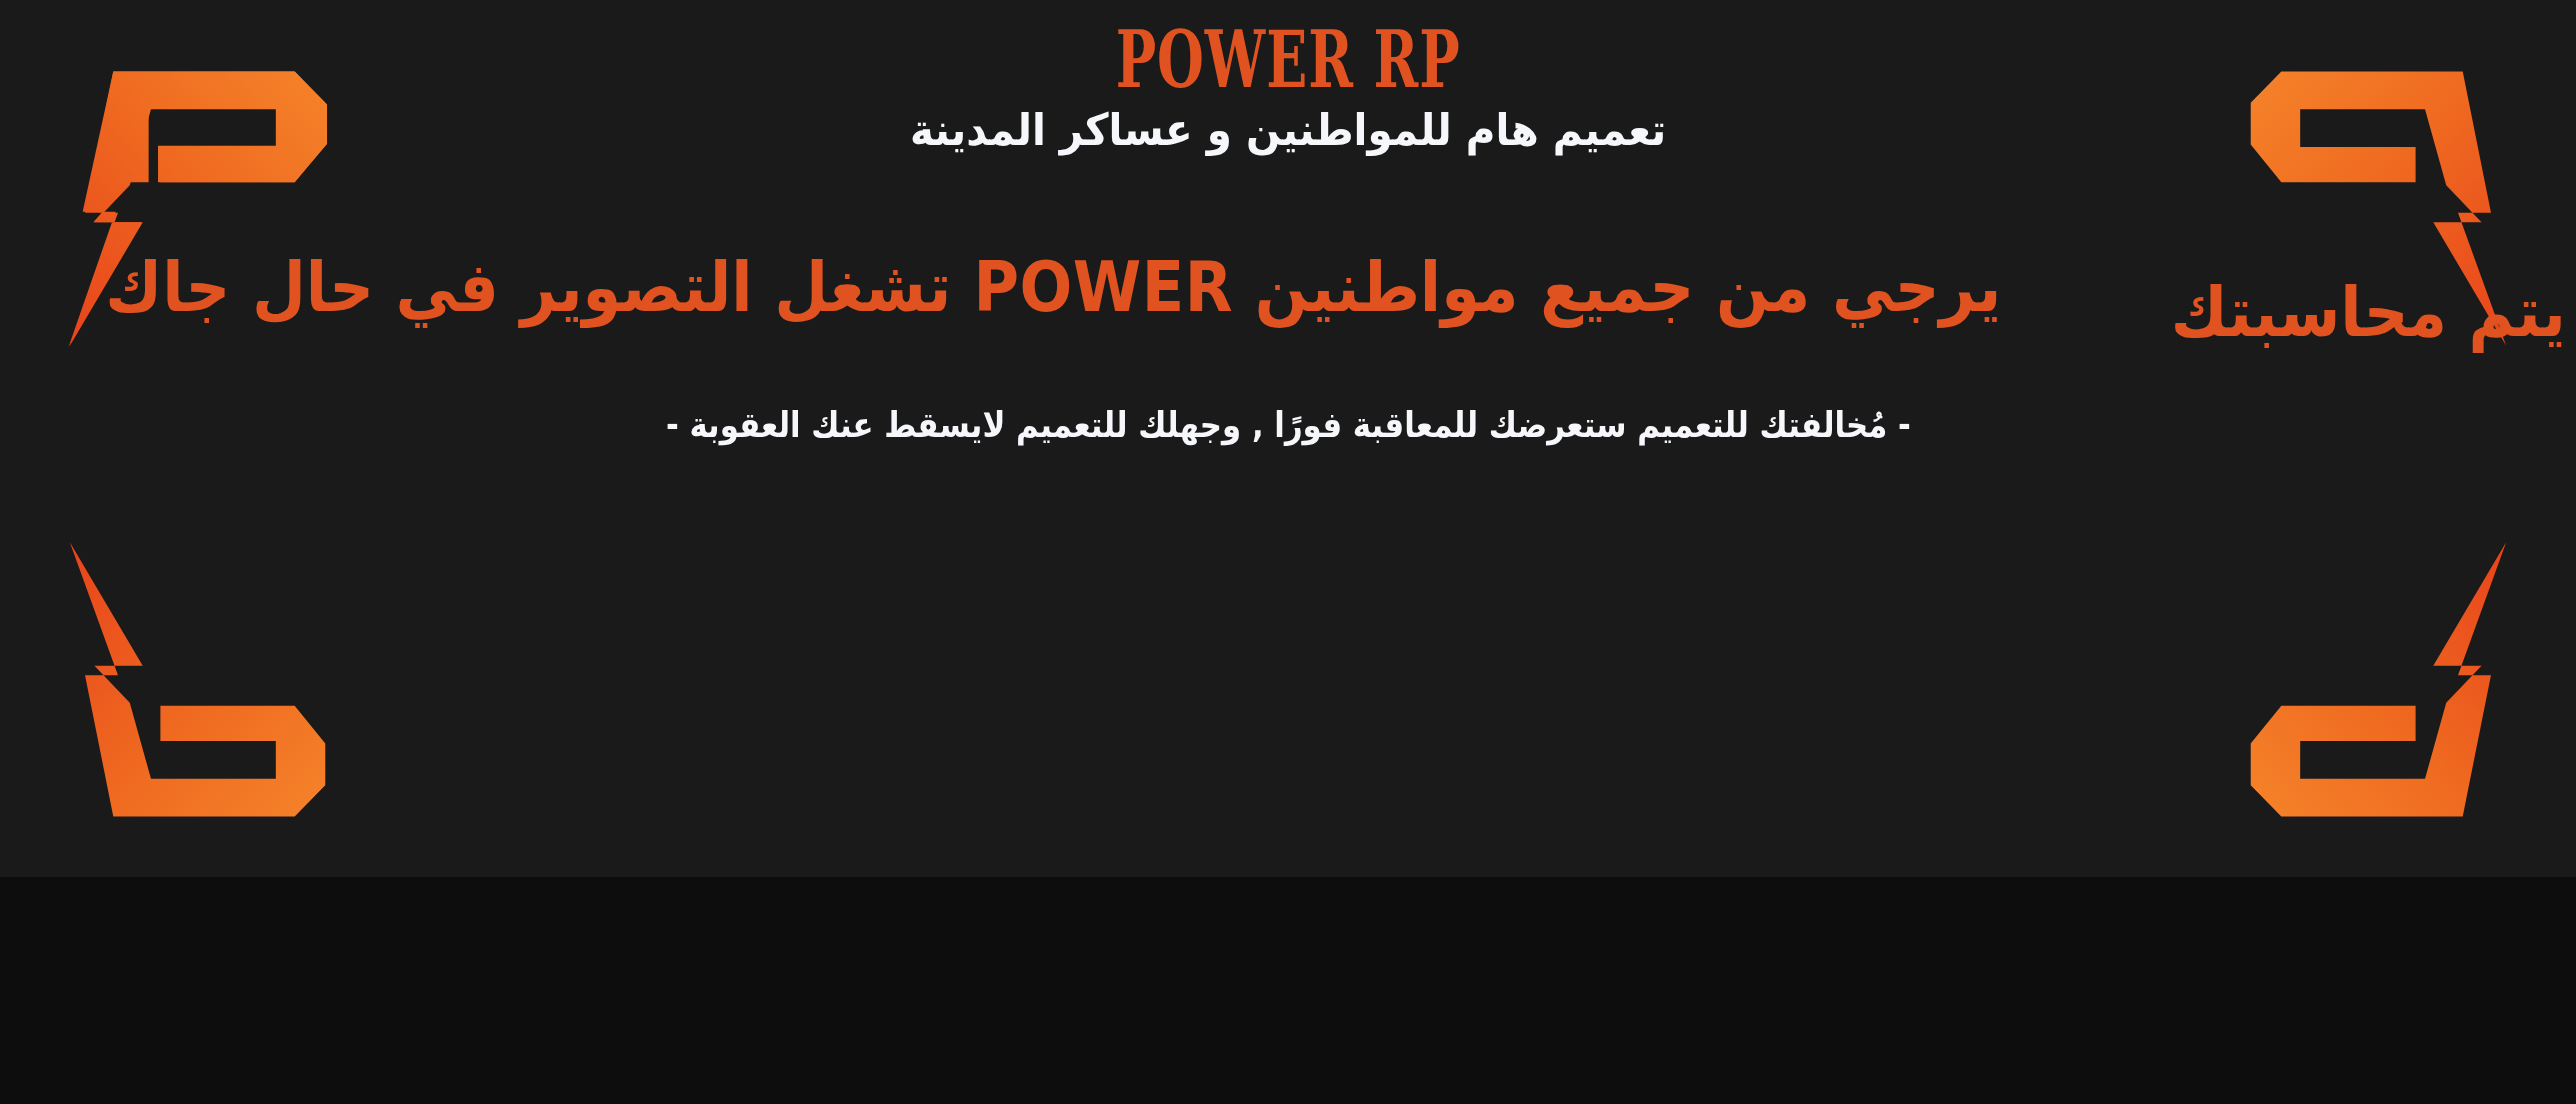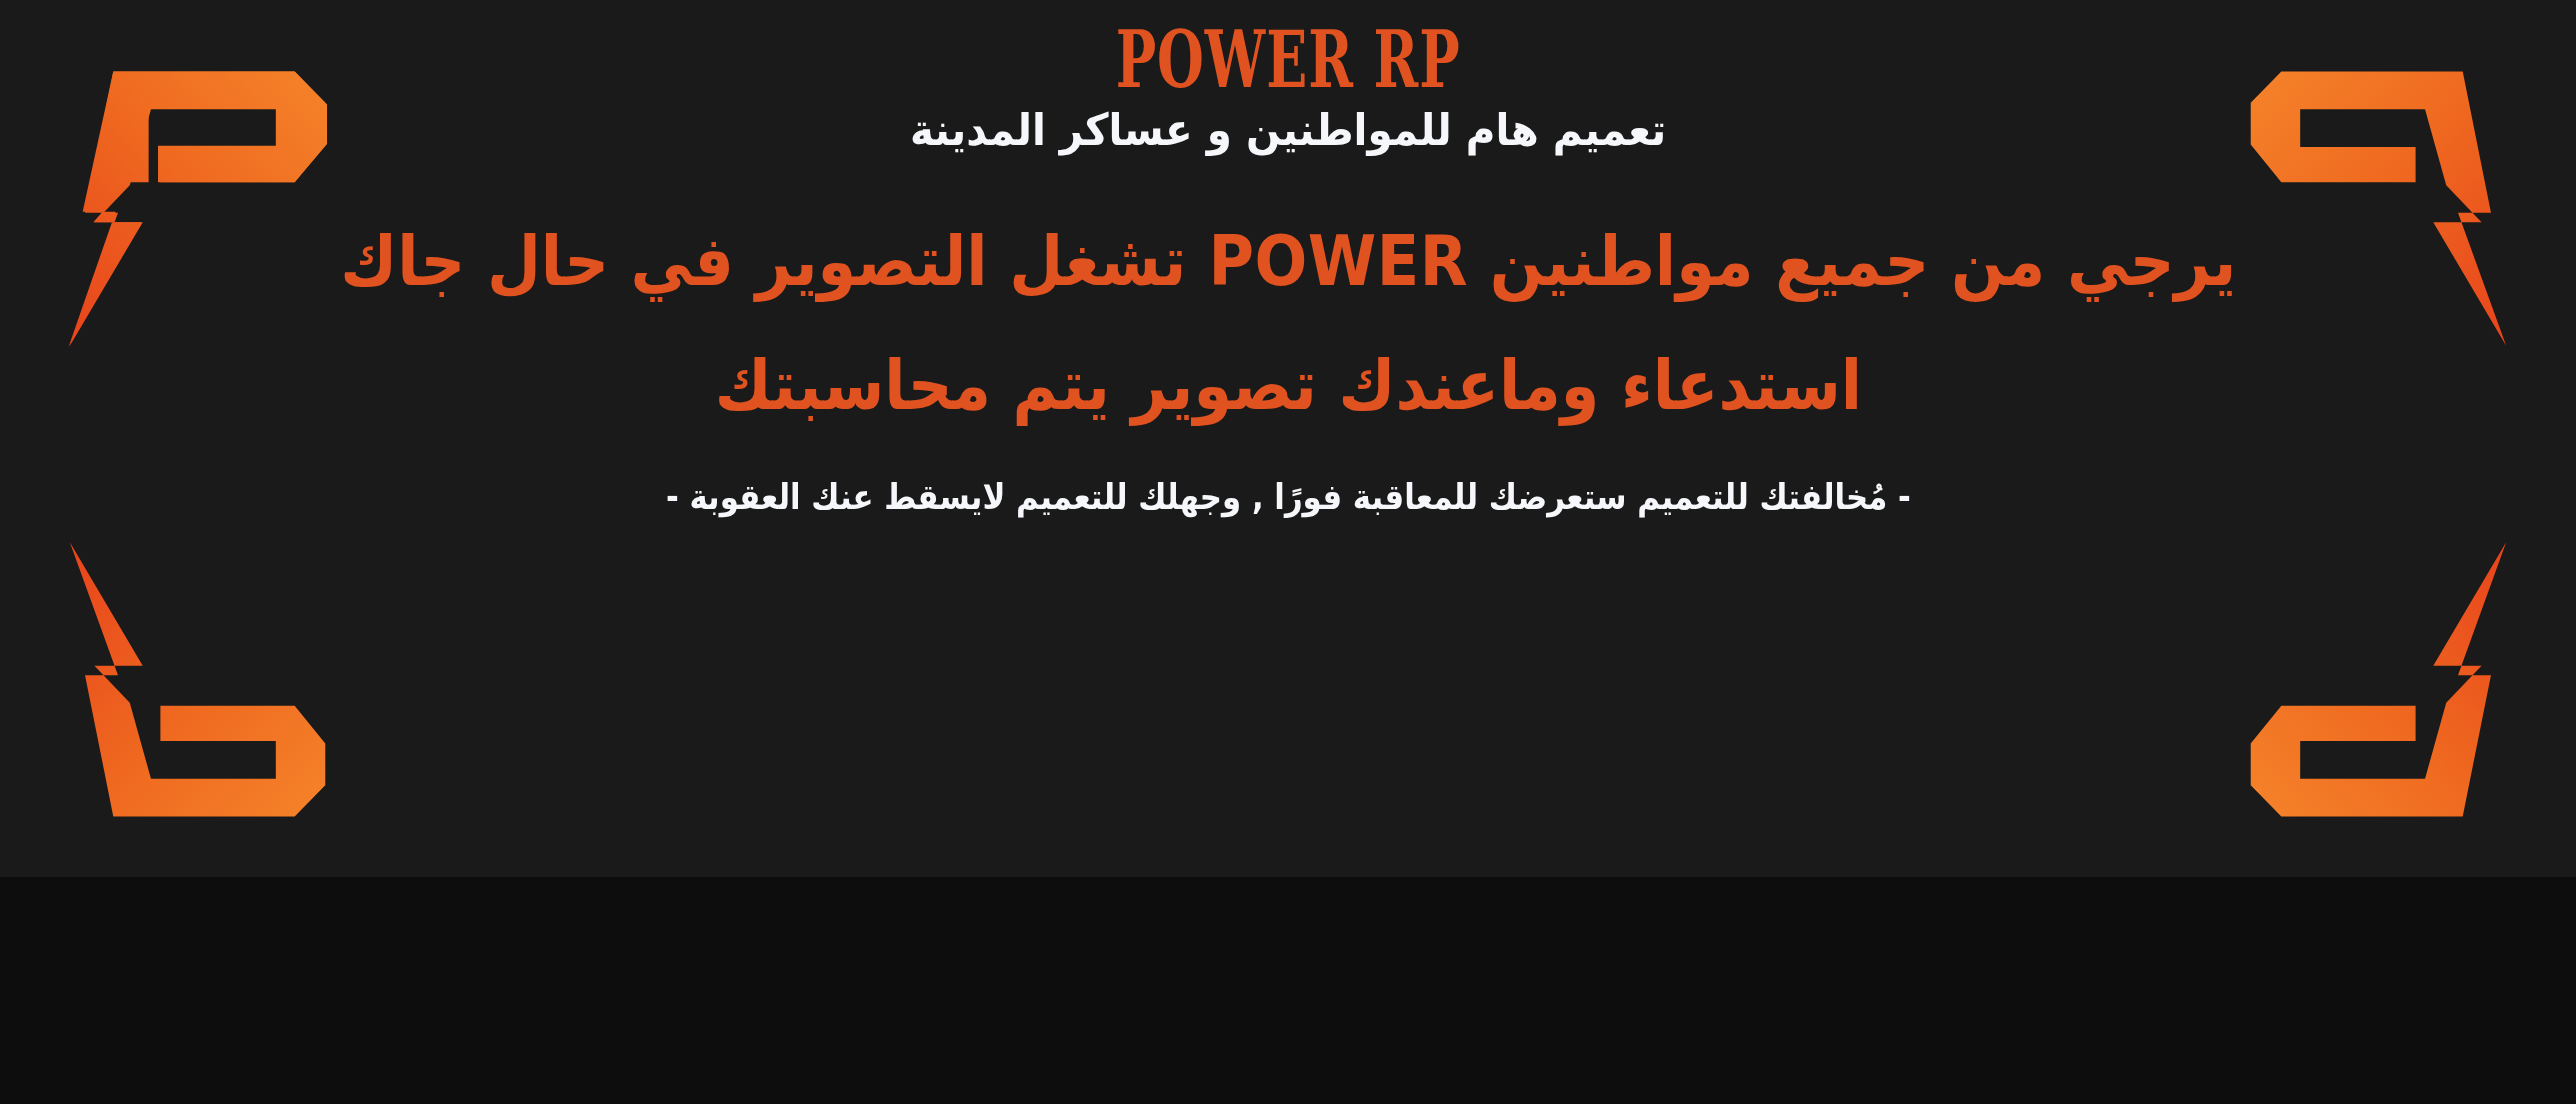--- a/index.html
+++ b/index.html
@@ -60,21 +60,21 @@
     line-height:1.18;
     color:#f5f7fa;
     margin-top:15.3px;
     transform:scaleX(0.92);
     white-space:nowrap;
   }
 
   #main-lines{
     margin-top:69px;
     display:flex;
-    flex-direction:column;
+    flex-direction:row;
     align-items:center;
     width:100%;
   }
   .main-line{
     direction:rtl;
     font-weight:700;
     font-size:69px;
     line-height:1.05;
     color:#e0521f;
     white-space:nowrap;

